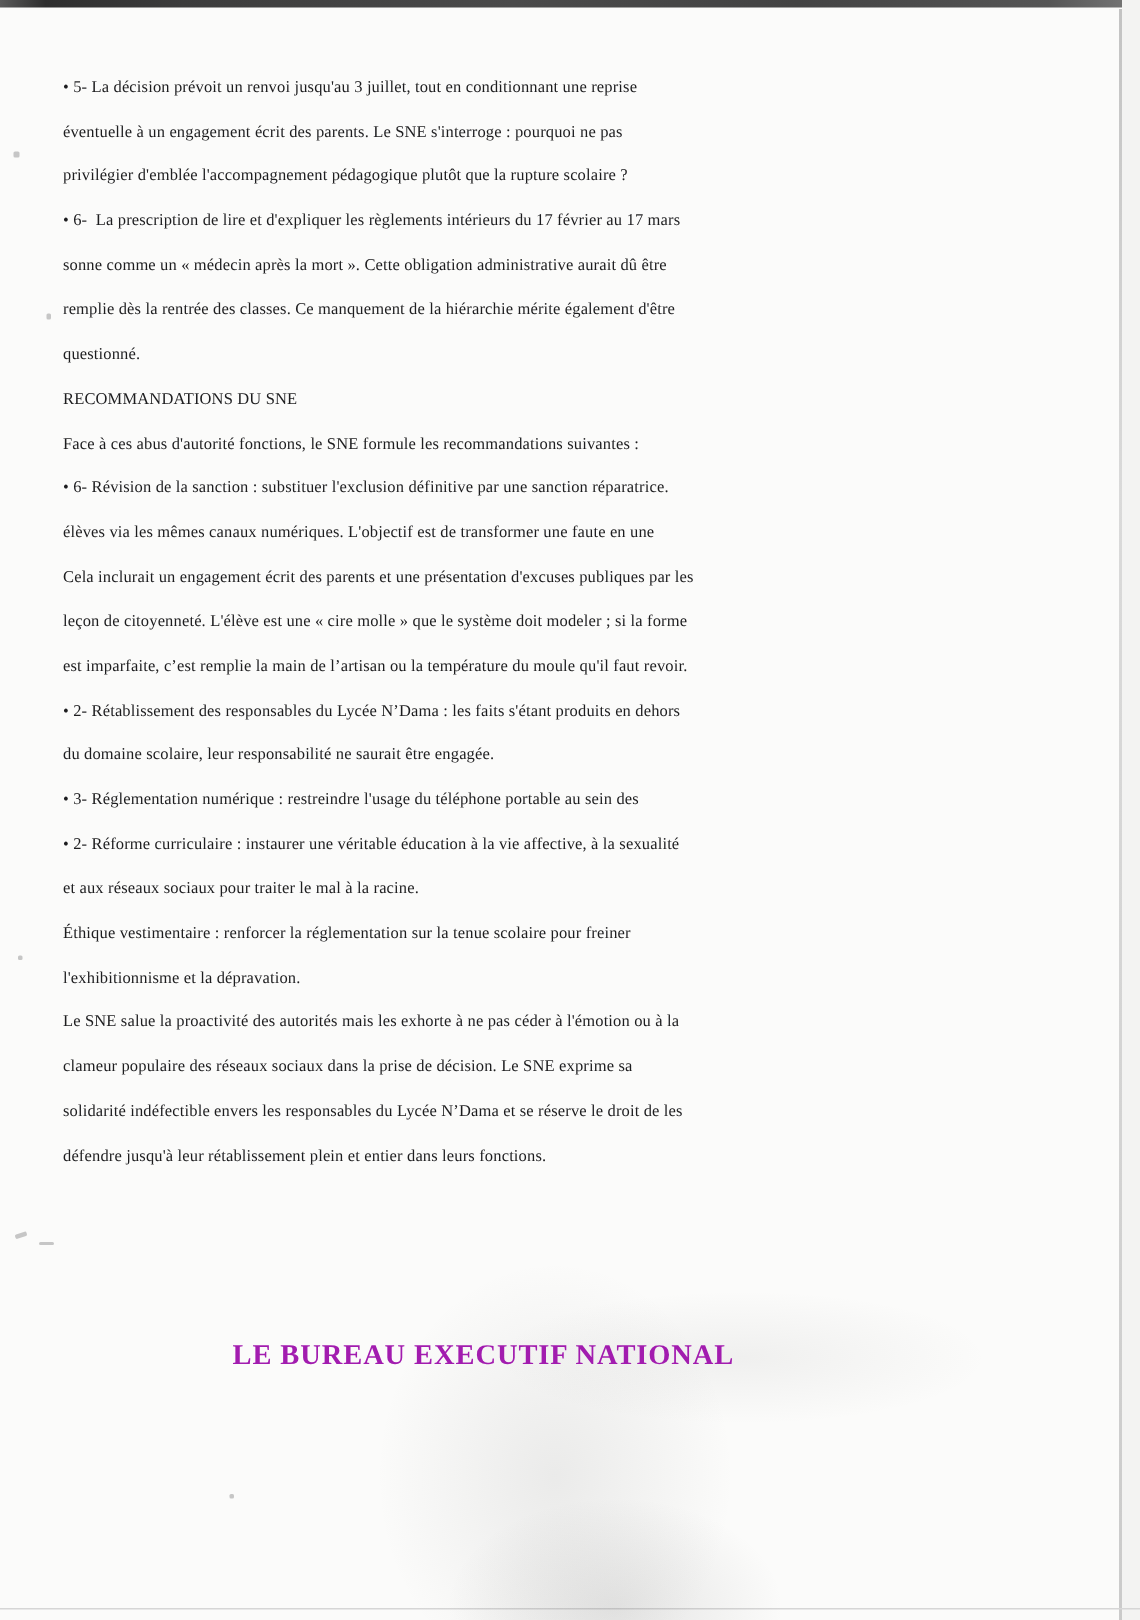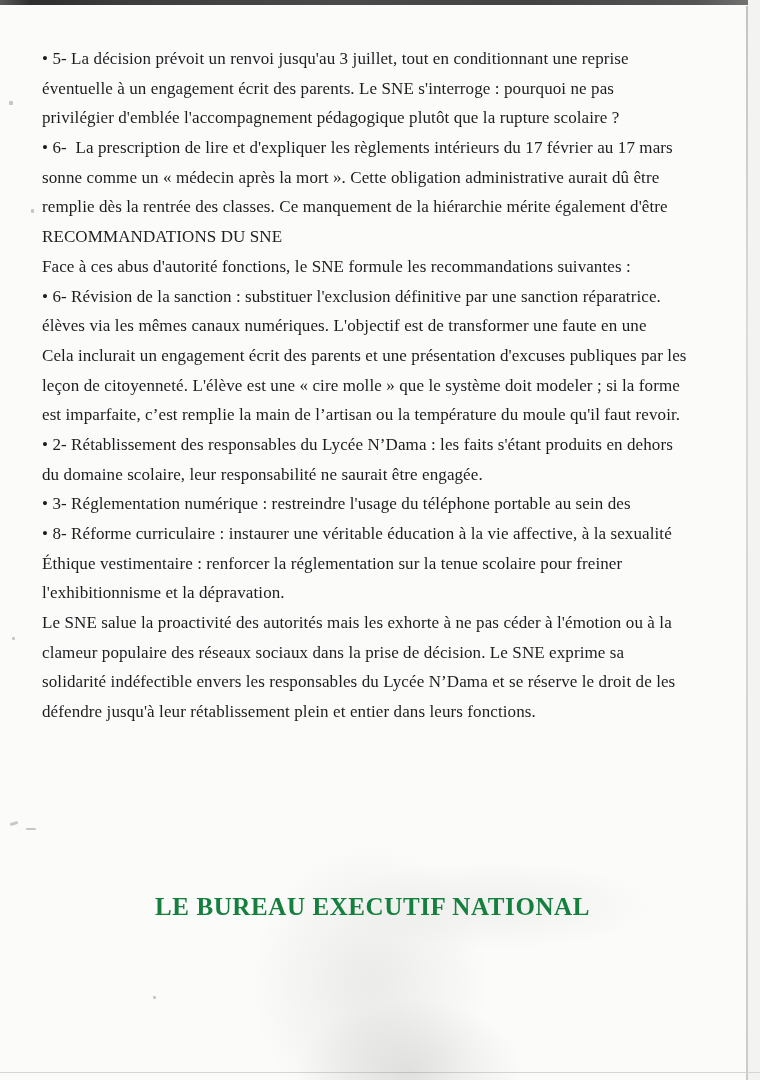--- a/index.html
+++ b/index.html
@@ -95,35 +95,35 @@
   .speck.s5 { left: 26px; top: 828px; width: 10px; height: 2px; }
   .speck.s6 { left: 153px;top: 996px; width: 3px; height: 3px; }
 
   .content {
     position: absolute;
     top: 44px;
     left: 42px;
     width: 676px;
   }
   .line {
-    font-size: 17px;
+    font-size: 11px;
     line-height: 29.7px;
     height: 29.7px;
     white-space: pre;
     letter-spacing: 0.1px;
     color: #1d1d1f;
   }
   .footer-title {
     position: absolute;
     top: 893px;
     left: 155px;
-    font-size: 25px;
+    font-size: 19px;
     font-weight: bold;
     letter-spacing: 0.6px;
-    color: #15803d;
+    color: #a21caf;
     white-space: pre;
   }
 </style>
 </head>
 <body>
 
 <div class="page">
   <div class="top-strip"></div>
   <div class="right-margin-haze"></div>
   <div class="right-edge-line"></div>
@@ -139,31 +139,33 @@
   <div class="speck s6"></div>
 
   <div class="content">
     <div>
         <div class="line">• 5- La décision prévoit un renvoi jusqu'au 3 juillet, tout en conditionnant une reprise</div>
         <div class="line">éventuelle à un engagement écrit des parents. Le SNE s'interroge : pourquoi ne pas</div>
         <div class="line">privilégier d'emblée l'accompagnement pédagogique plutôt que la rupture scolaire ?</div>
         <div class="line">• 6-  La prescription de lire et d'expliquer les règlements intérieurs du 17 février au 17 mars</div>
         <div class="line">sonne comme un « médecin après la mort ». Cette obligation administrative aurait dû être</div>
         <div class="line">remplie dès la rentrée des classes. Ce manquement de la hiérarchie mérite également d'être</div>
+        <div class="line">questionné.</div>
         <div class="line">RECOMMANDATIONS DU SNE</div>
         <div class="line">Face à ces abus d'autorité fonctions, le SNE formule les recommandations suivantes :</div>
         <div class="line">• 6- Révision de la sanction : substituer l'exclusion définitive par une sanction réparatrice.</div>
         <div class="line">élèves via les mêmes canaux numériques. L'objectif est de transformer une faute en une</div>
         <div class="line">Cela inclurait un engagement écrit des parents et une présentation d'excuses publiques par les</div>
         <div class="line">leçon de citoyenneté. L'élève est une « cire molle » que le système doit modeler ; si la forme</div>
         <div class="line">est imparfaite, c’est remplie la main de l’artisan ou la température du moule qu'il faut revoir.</div>
         <div class="line">• 2- Rétablissement des responsables du Lycée N’Dama : les faits s'étant produits en dehors</div>
         <div class="line">du domaine scolaire, leur responsabilité ne saurait être engagée.</div>
         <div class="line">• 3- Réglementation numérique : restreindre l'usage du téléphone portable au sein des</div>
-        <div class="line">• 8- Réforme curriculaire : instaurer une véritable éducation à la vie affective, à la sexualité</div>
+        <div class="line">• 2- Réforme curriculaire : instaurer une véritable éducation à la vie affective, à la sexualité</div>
+        <div class="line">et aux réseaux sociaux pour traiter le mal à la racine.</div>
         <div class="line">Éthique vestimentaire : renforcer la réglementation sur la tenue scolaire pour freiner</div>
         <div class="line">l'exhibitionnisme et la dépravation.</div>
         <div class="line">Le SNE salue la proactivité des autorités mais les exhorte à ne pas céder à l'émotion ou à la</div>
         <div class="line">clameur populaire des réseaux sociaux dans la prise de décision. Le SNE exprime sa</div>
         <div class="line">solidarité indéfectible envers les responsables du Lycée N’Dama et se réserve le droit de les</div>
         <div class="line">défendre jusqu'à leur rétablissement plein et entier dans leurs fonctions.</div>
       </div>
   </div>
 
   <div class="footer-title">LE BUREAU EXECUTIF NATIONAL</div>

